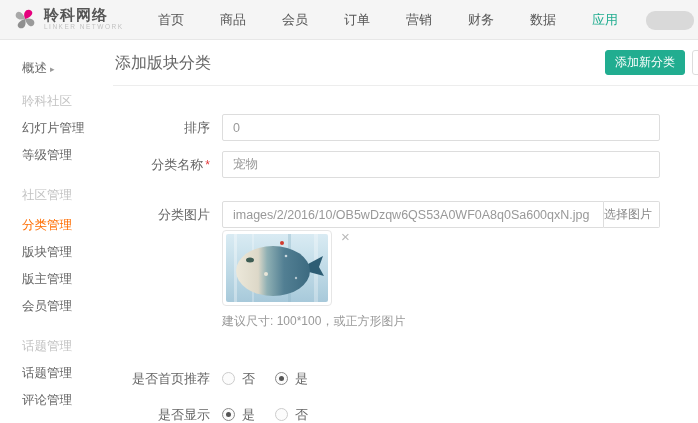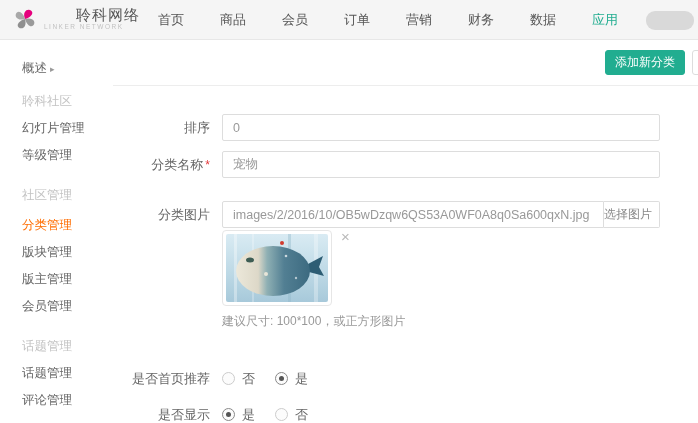--- a/index.html
+++ b/index.html
@@ -6,21 +6,21 @@
   html,body { background:#fff; }
   body { font-family:"Liberation Sans","DejaVu Sans",sans-serif; }
   .page { position:relative; width:698px; height:423px; overflow:hidden; background:#fff; }
 
   
   .header { position:absolute; top:0; left:0; width:698px; height:40px;
             background:#f5f5f5; border-bottom:1px solid #e7e7e7; }
   .logo { position:absolute; left:12px; top:6px; display:flex; align-items:center; }
   .logo-icon { width:26px; height:26px; margin-right:6px; }
   .logo-text-wrap { line-height:1; }
-  .logo-title { font-size:15px; font-weight:normal; color:#555; letter-spacing:1px;margin-left:32px; }
+  .logo-title { font-size:15px; font-weight:bold; color:#555; letter-spacing:1px; }
   .logo-sub { font-size:6.5px; color:#c2c2c2; letter-spacing:1.5px; margin-top:2px; }
   .topnav { position:absolute; left:140px; top:0; height:40px; display:flex; align-items:center; }
   .topnav-item { font-size:13px; color:#555; padding:0 12px; margin:0 6px; cursor:pointer; }
   .topnav-item.active { color:#21ad90; }
   .user-chip { position:absolute; right:4px; top:11px; width:48px; height:19px;
                background:#d9d9d9; border-radius:9px; }
 
   
   .sidebar { position:absolute; left:0; top:41px; width:113px; background:#fff; }
   .side-item { height:27px; line-height:27px; padding-left:22px; font-size:12.5px;
@@ -124,20 +124,21 @@
     <div class="side-item">版块管理</div>
     <div class="side-item">版主管理</div>
     <div class="side-item">会员管理</div>
     <div class="side-item section mt13">话题管理</div>
     <div class="side-item">话题管理</div>
     <div class="side-item">评论管理</div>
   </div>
 
   <div class="main">
     <div class="main-header">
+      <div class="page-title">添加版块分类</div>
       <div class="hdr-btns">
         <div class="btn btn-green">添加新分类</div>
         <div class="btn btn-plain">返回列表</div>
       </div>
     </div>
     <div class="title-divider"></div>
 
     <div class="form">
 
       <div class="form-row row-sort">

